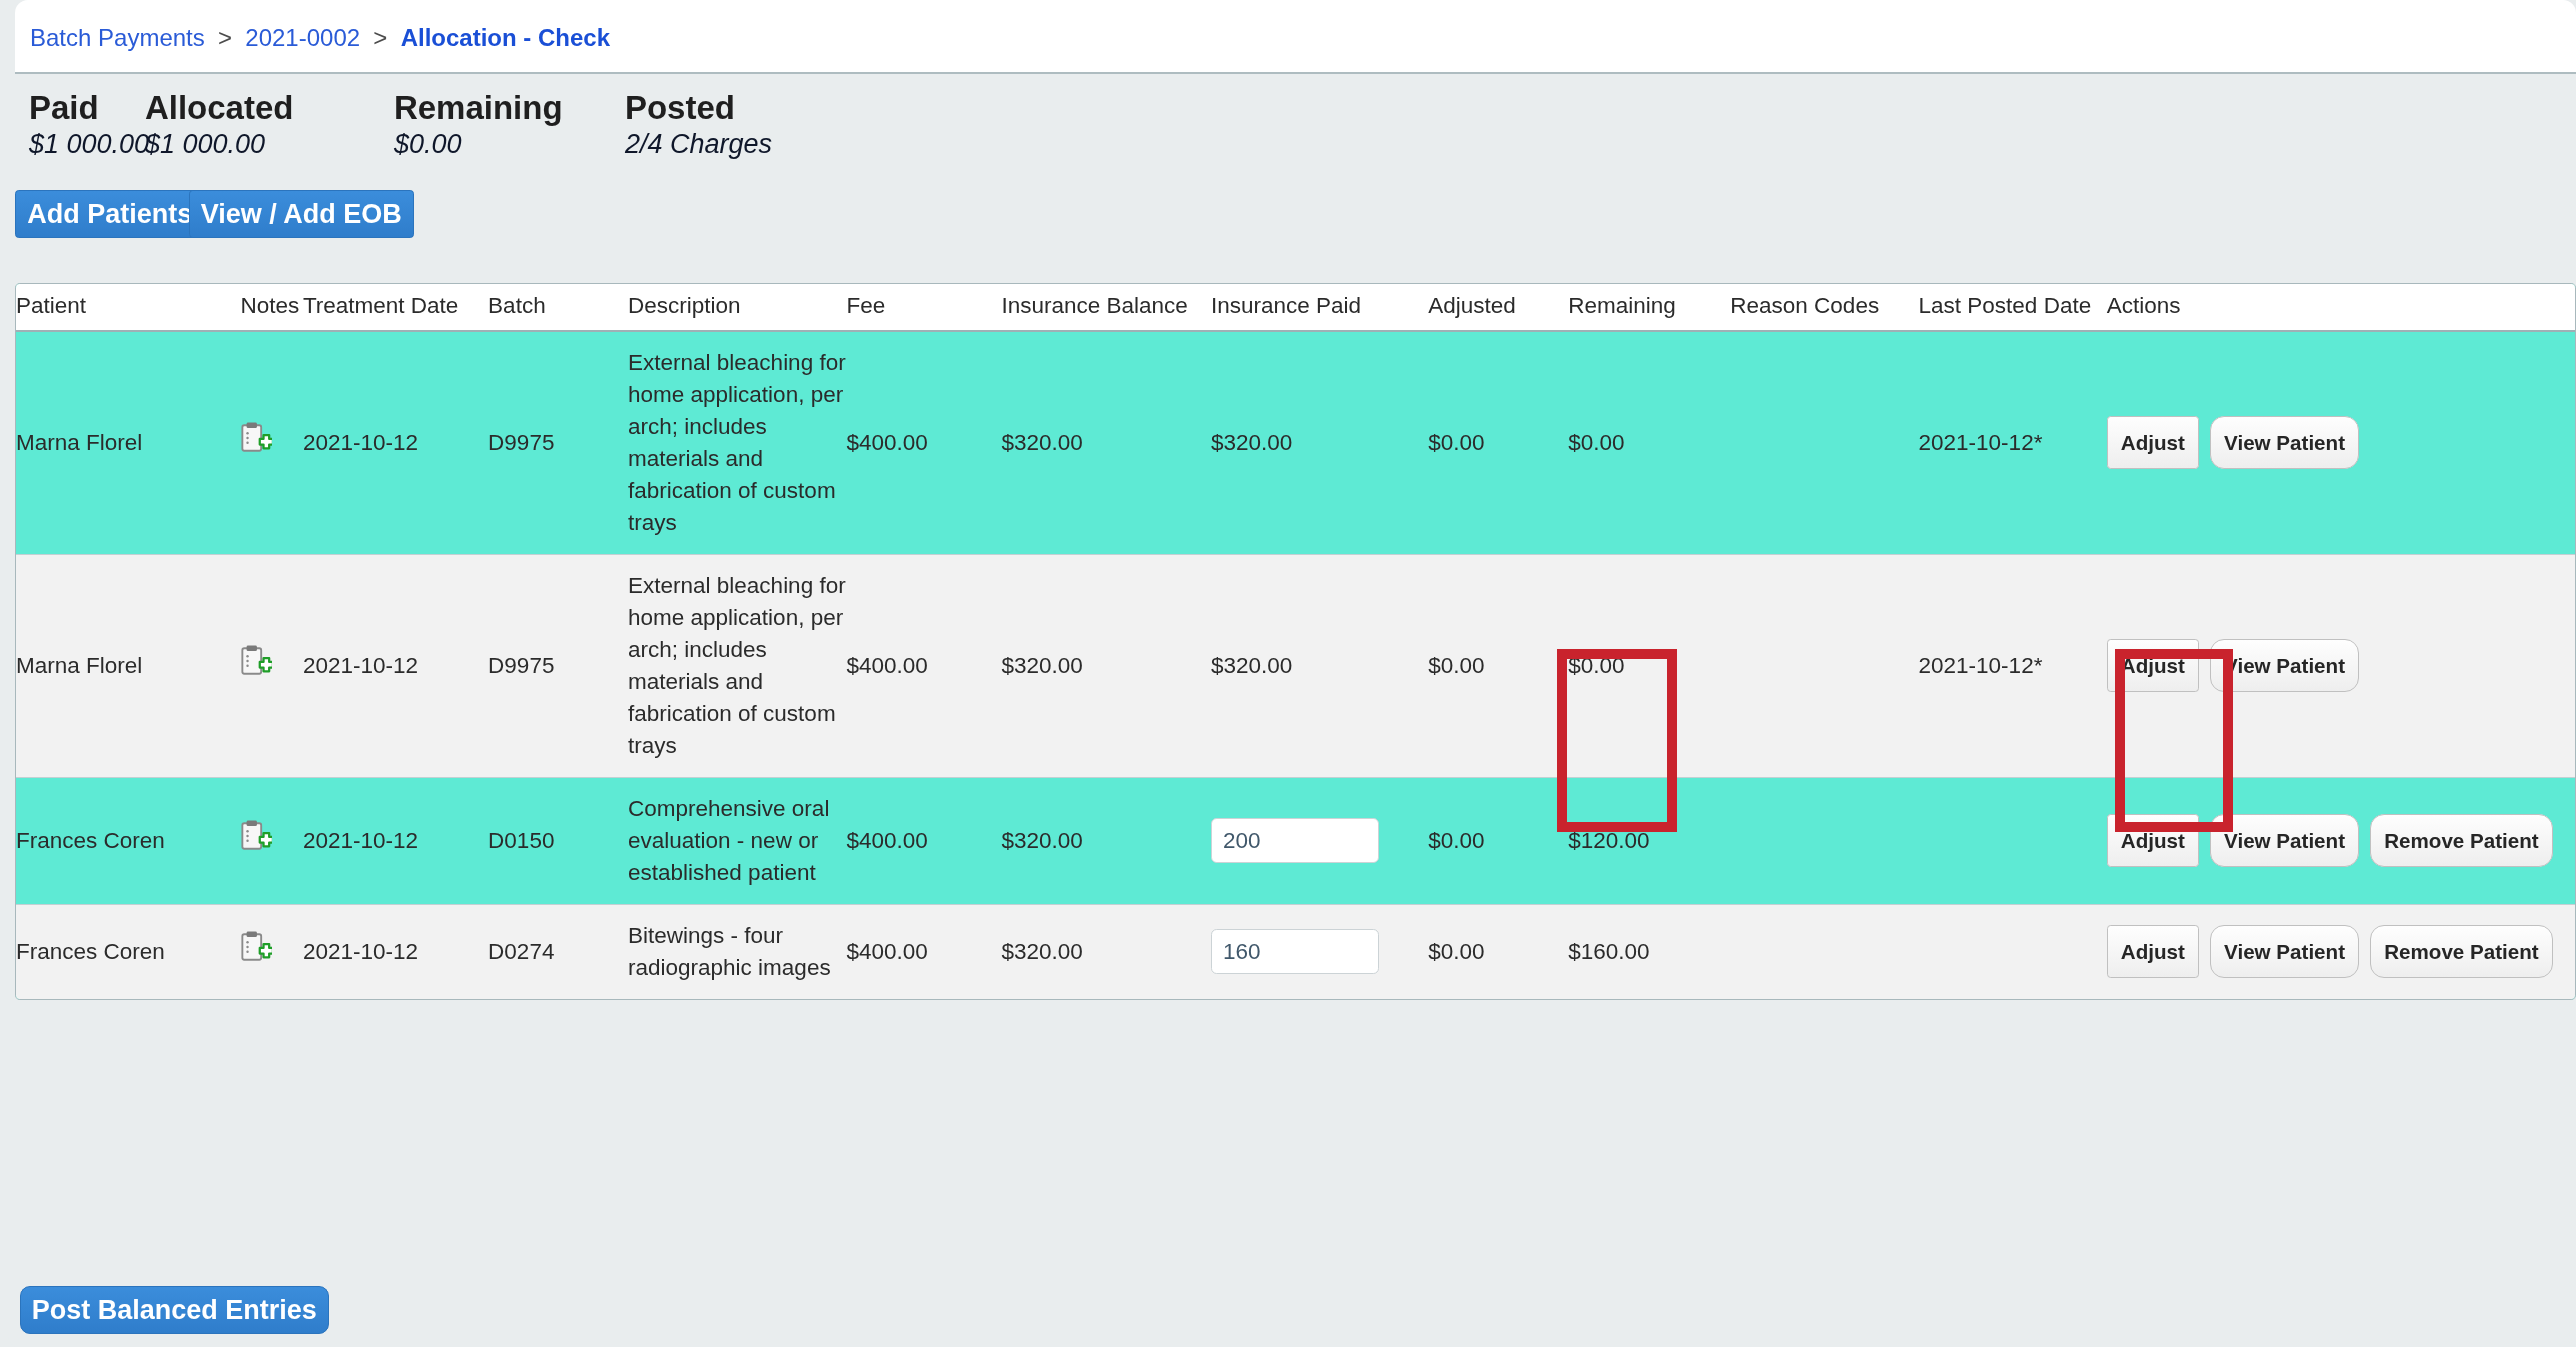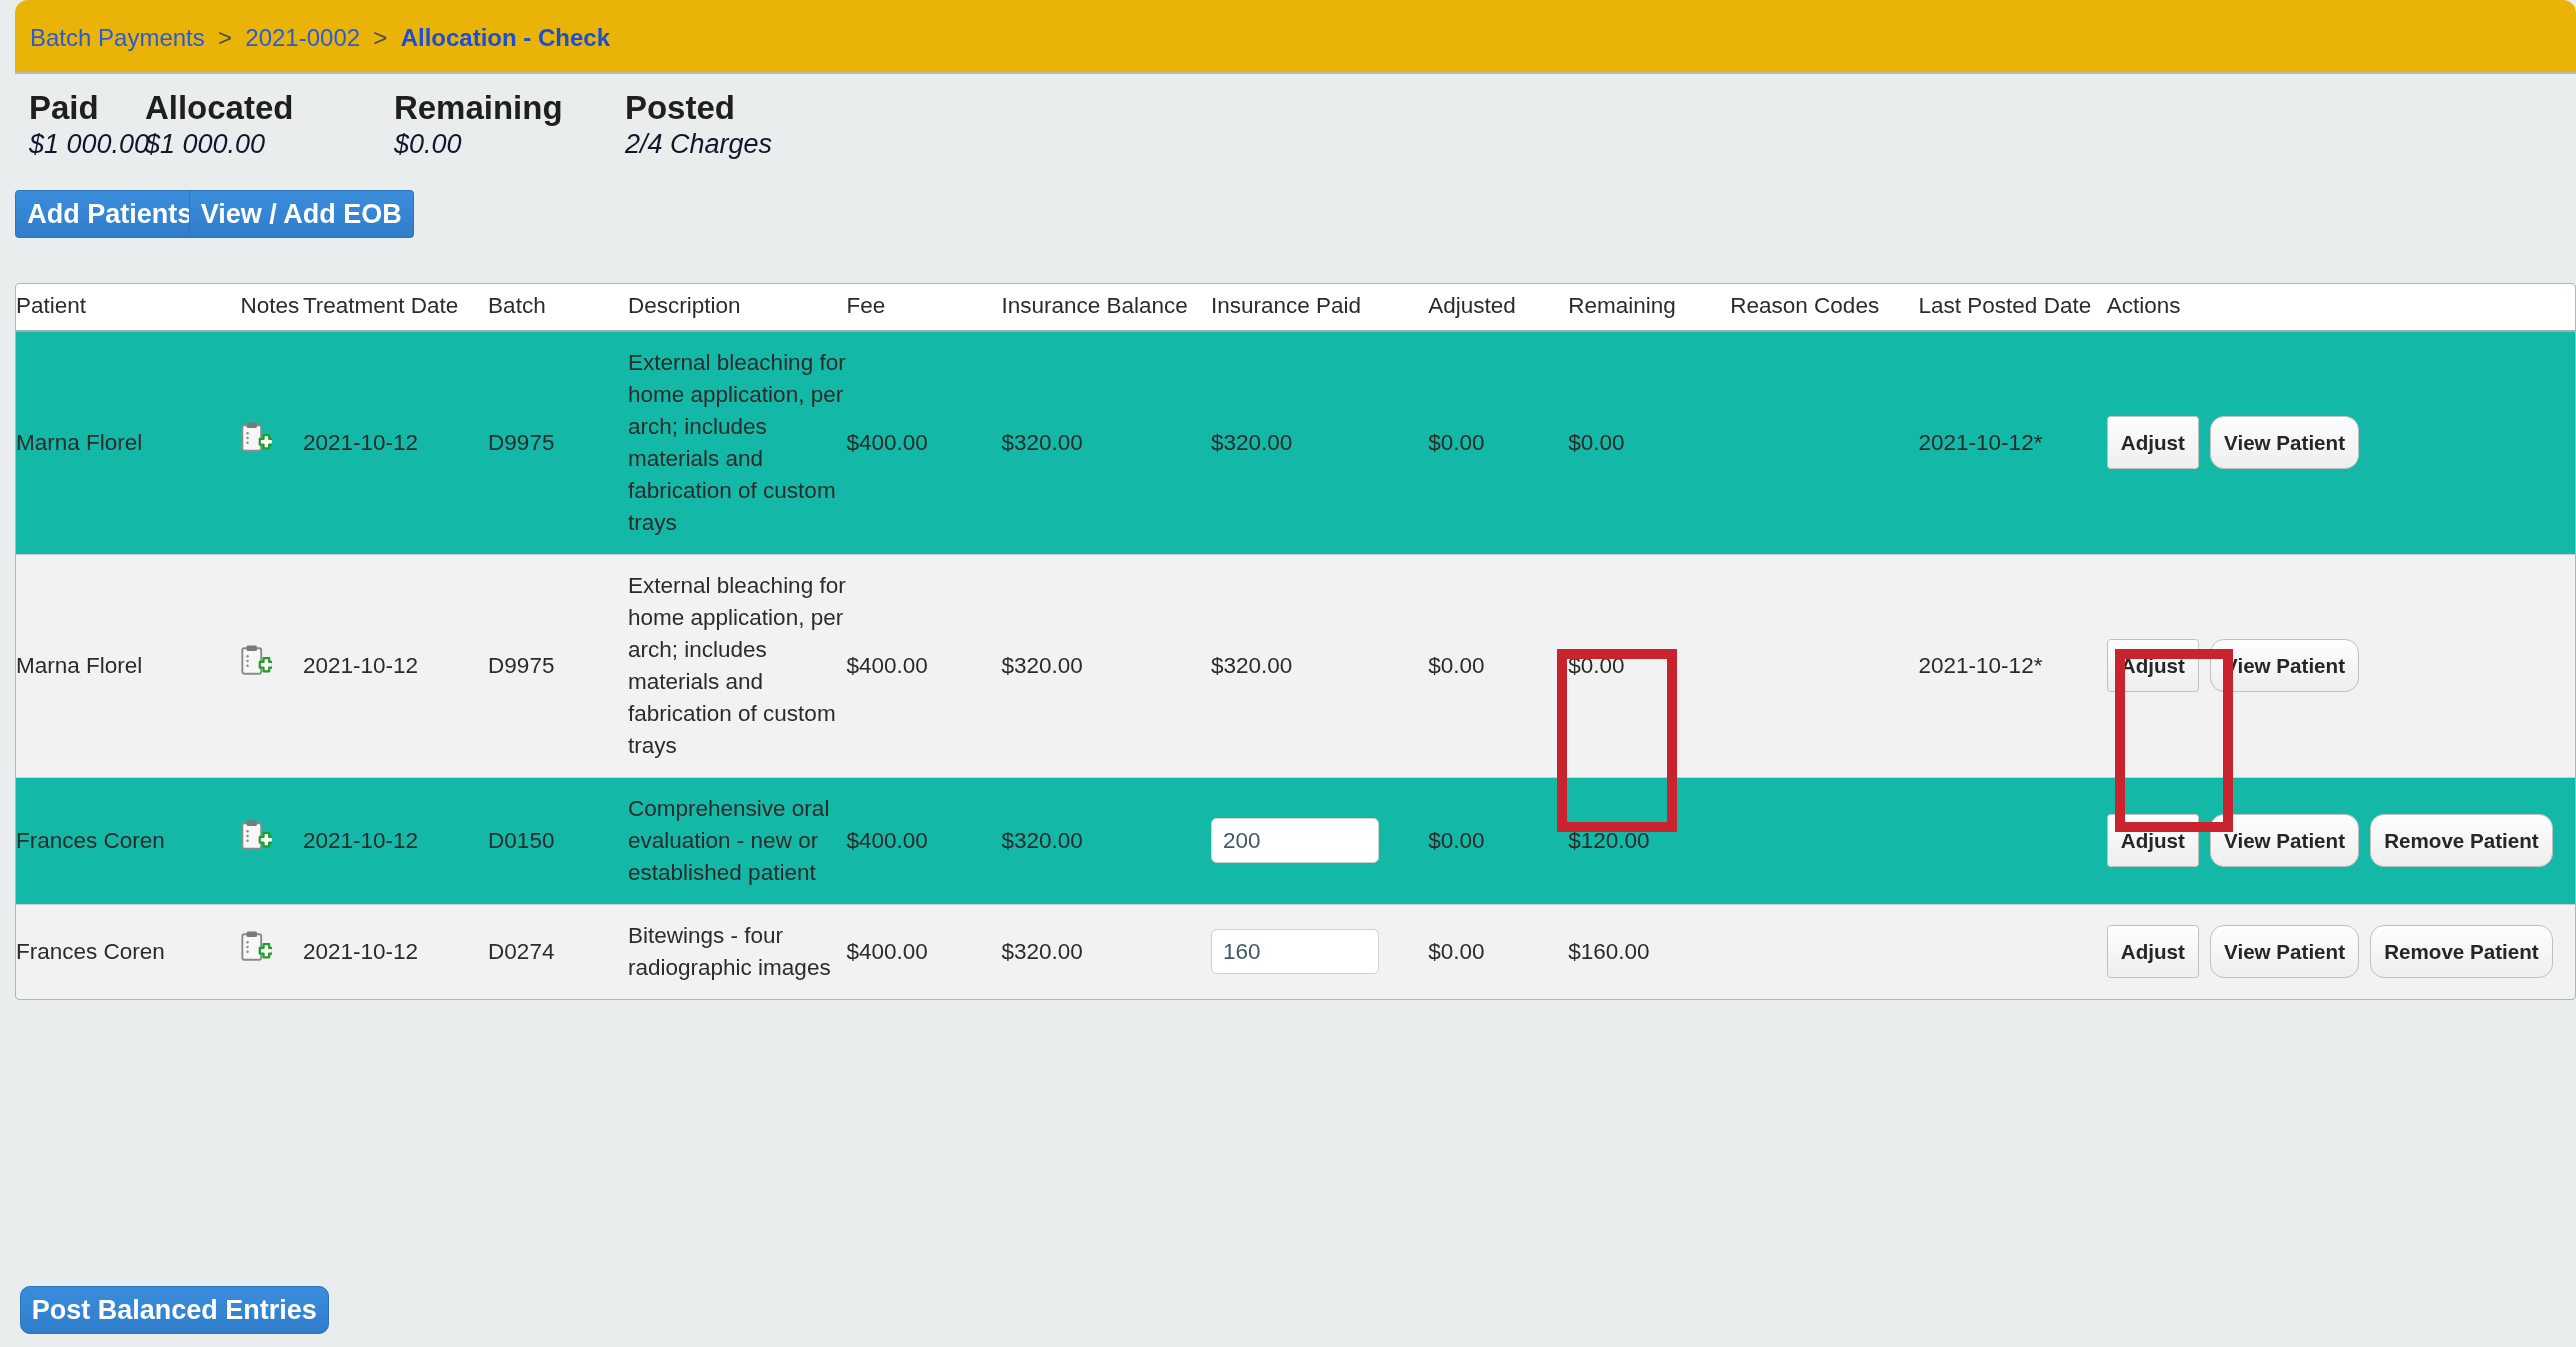--- a/index.html
+++ b/index.html
@@ -28,21 +28,21 @@
     border-radius: 13px;
   }
 
   
   .crumb-bar {
     position: absolute;
     left: 7.5px;
     top: 0;
     width: 2561px;
     height: 74px;
-    background: #eab308;
+    background: #ffffff;
     border-bottom: 2.8px solid #aebcc0;
     border-top-left-radius: 13px;
     border-top-right-radius: 13px;
     box-sizing: border-box;
   }
   .crumb-inner {
     position: absolute;
     left: 15px;
     top: 24px;
     white-space: nowrap;
@@ -114,21 +114,21 @@
   #add-patients-btn { left: 7.5px;   top: 190px; }
   #view-add-eob-btn { left: 181px; top: 190px; }
   #post-balanced-btn{ left: 12px;  top: 1286px; border-radius: 10px; }
 
   
   .table-wrap {
     position: absolute;
     left: 7.5px;
     top: 283px;
     width: 2561px;
-    background: #14b8a6;
+    background: #5eead4;
     border: 1.9px solid #a8b8bc;
     border-radius: 4.7px;
     box-sizing: border-box;
     overflow: hidden;
   }
   table.grid {
     border-collapse: collapse;
     width: 100%;
     table-layout: fixed;
   }

